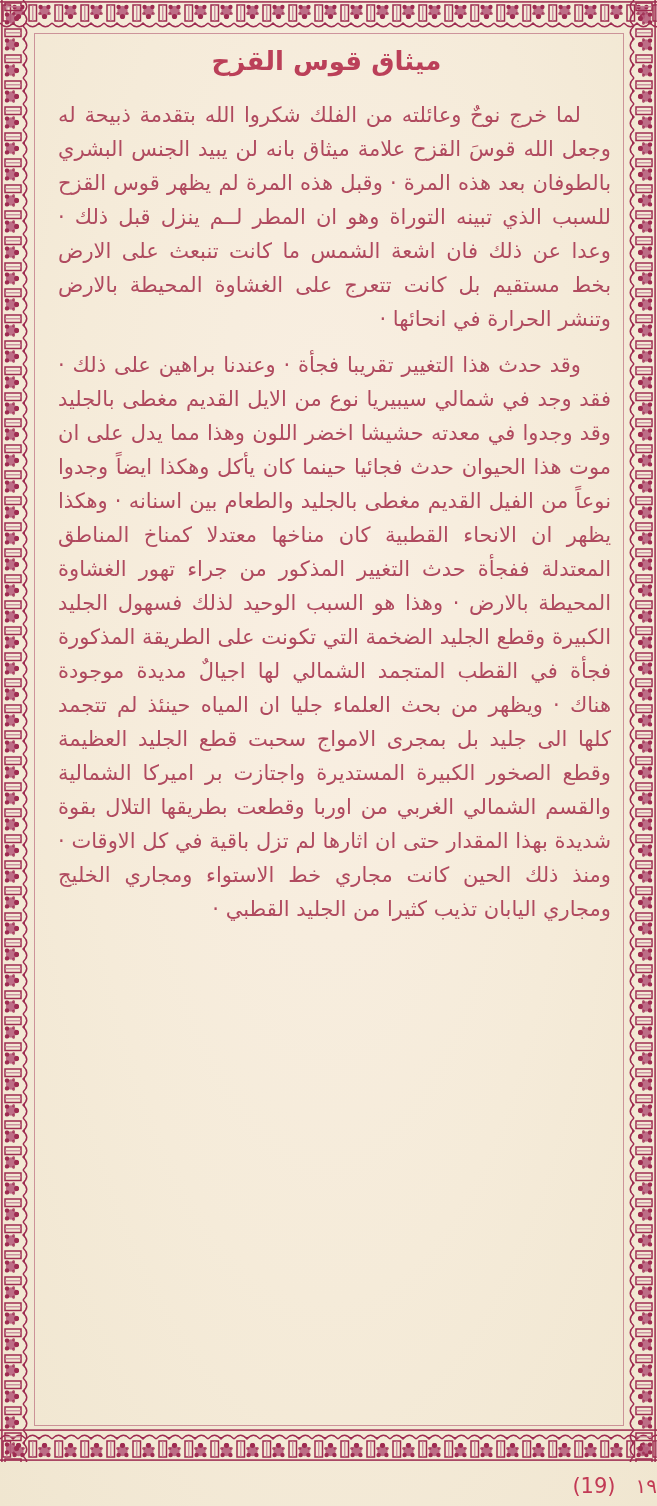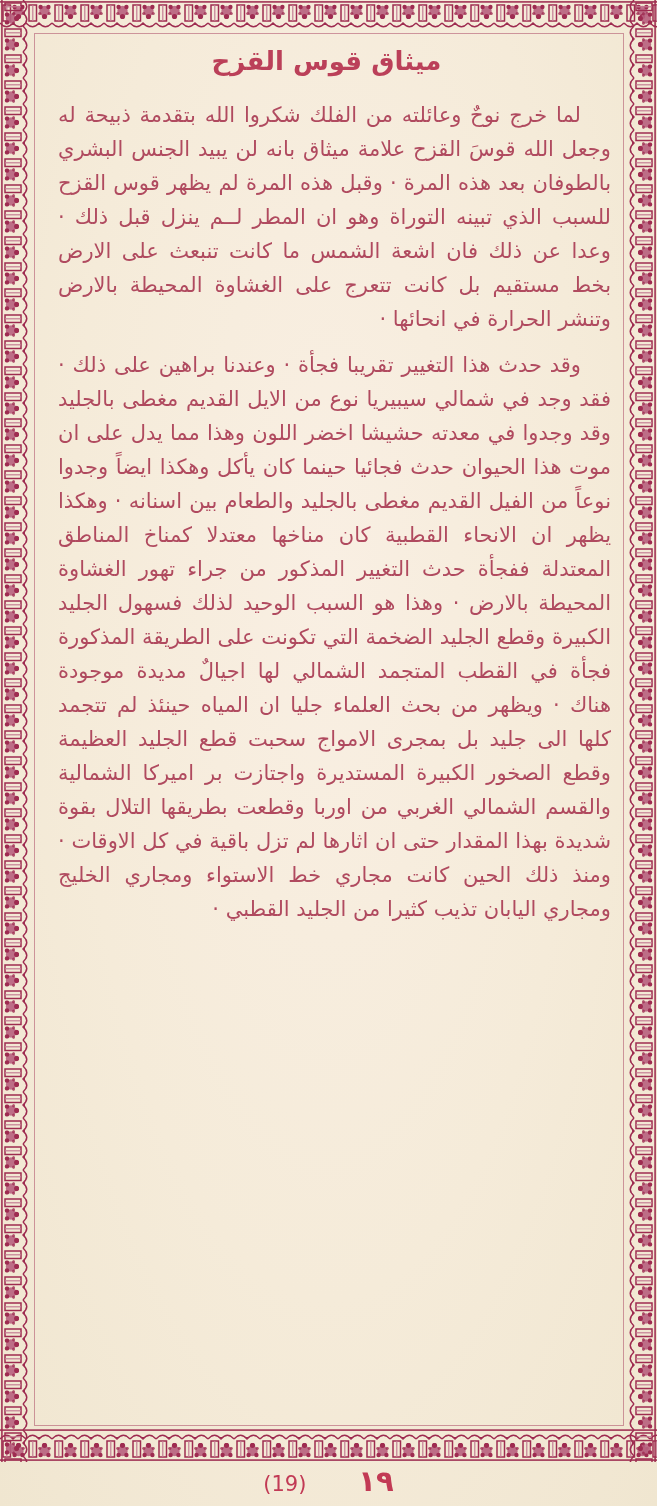--- a/index.html
+++ b/index.html
@@ -33,24 +33,24 @@
     letter-spacing:1px;
   }
   .para{
     font-size:21px;line-height:34px;
     text-align:justify;text-align-last:right;
     margin:0 0 12px 16px;
     text-indent:30px;
   }
   .footer{
     position:absolute;bottom:8px;left:0;right:0;
-    display:flex;justify-content:center;align-items:baseline;gap:20px;
+    display:flex;justify-content:flex-end;align-items:baseline;gap:20px;
     font-size:21px;color:#c23a55;
   }
-  .footer .arabic-num{font-weight:bold;font-size:29px;margin-left:32px;}
+  .footer .arabic-num{font-weight:normal;font-size:20px;}
 </style>
 </head>
 <body>
 
 <div class="page">
 
   <svg class="frame frame-top" xmlns="http://www.w3.org/2000/svg" preserveAspectRatio="none">
     <defs>
       <pattern id="orn-top" width="26" height="30" patternUnits="userSpaceOnUse">
         <rect x="0" y="1" width="26" height="1.8" fill="#9e2b50" opacity="0.85"></rect>

